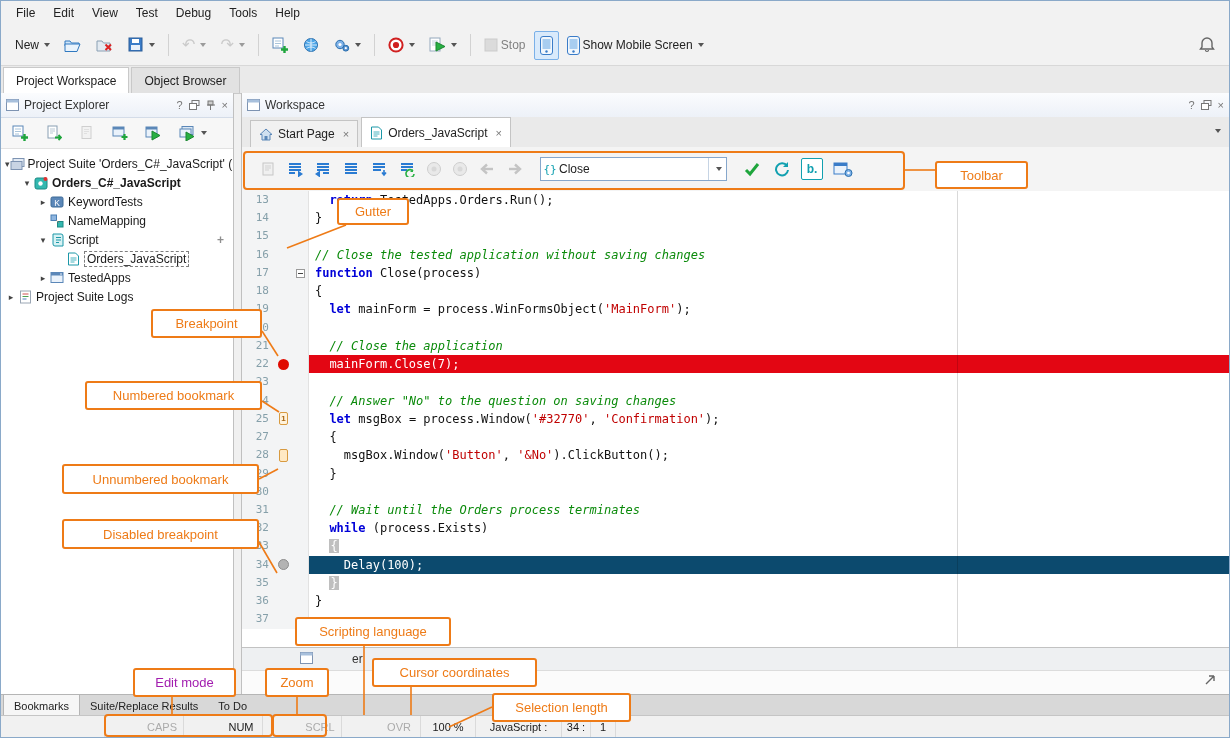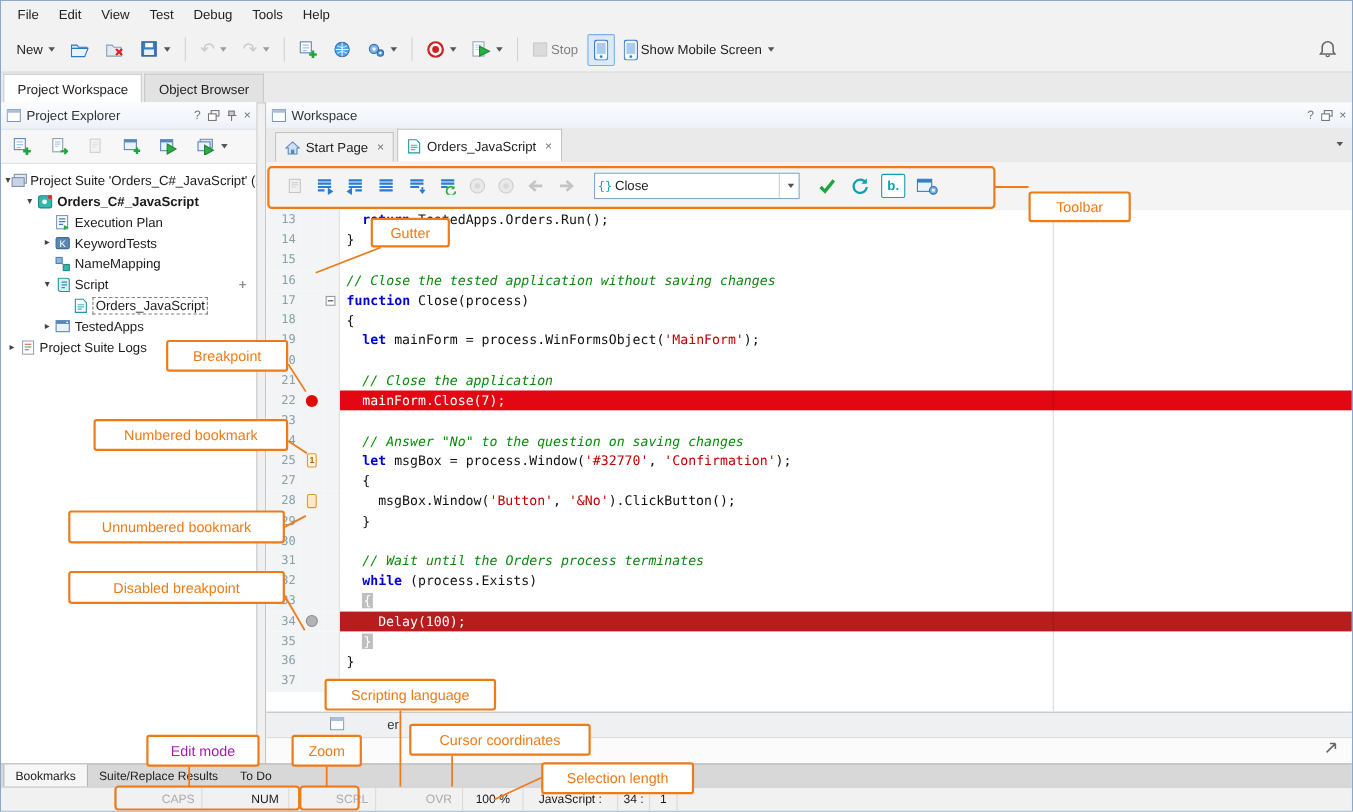--- a/index.html
+++ b/index.html
@@ -70,21 +70,21 @@
       font-family:"DejaVu Sans Mono",monospace;font-size:11px;flex:0 0 auto;}
   .mark{width:21px;background:#f3f4f5;position:relative;flex:0 0 auto;}
   .fold{width:14px;background:#f3f4f5;border-right:1px solid #e2e2e2;position:relative;flex:0 0 auto;}
   .codec{flex:1;font-family:"DejaVu Sans Mono",monospace;font-size:12px;white-space:pre;color:#111;}
   .codec .kw{color:#0000d8;font-weight:bold;}
   .codec .cm{color:#0a8a0a;font-style:italic;}
   .codec .st{color:#c00000;}
   .codec .chip{background:#bfbfbf;color:#fff;padding:0 1px;}
   .crow.red .codec{background:#e30613;}
   .crow.red .codec span{color:#fff;font-weight:normal;}
-  .crow.gray .codec{background:#b91c1c;}
+  .crow.gray .codec{background:#0c4a6e;}
   .crow.gray .codec span{color:#fff;}
   .bp{position:absolute;left:5px;top:50%;margin-top:-5.5px;width:11px;height:11px;border-radius:50%;background:#e00b00;}
   .bp.disabled{background:#b3b3b3;border:1px solid #8d8d8d;box-sizing:border-box;}
   .bm{position:absolute;left:6px;top:50%;margin-top:-6.5px;width:9px;height:13px;border:1px solid #d89a40;background:#fff3dd;
       border-radius:2px;font:bold 8px "Liberation Sans",sans-serif;color:#a86510;text-align:center;line-height:12px;box-sizing:border-box;}
   .bm.un{background:#ffe9c4;}
   .fm{position:absolute;left:2px;top:50%;margin-top:-4.5px;width:9px;height:9px;border:1px solid #9a9a9a;background:#fff;box-sizing:border-box;}
   .fm::after{content:"";position:absolute;left:1px;right:1px;top:3px;height:1px;background:#444;}
   #margin-line{position:absolute;left:715px;top:0;bottom:0;width:1px;background:rgba(0,0,0,0.15);}
   
@@ -361,31 +361,20 @@
         <div class="tree-row" style="padding-left: 20px;">
           <span class="tarrow">▾</span>
           <span class="ic">
             <svg width="14" height="14">
               <rect x="1" y="2" width="12" height="11" rx="2" fill="#33b8b0" stroke="#1d8a84"></rect>
               <circle cx="6.5" cy="7.5" r="2.2" fill="#fff"></circle>
               <circle cx="11.5" cy="3" r="2" fill="#e03030"></circle>
             </svg>
           </span>
           <span class="tlabel b">Orders_C#_JavaScript</span>
-        </div>
-        <div class="tree-row" style="padding-left: 36px;">
-          <span class="tarrow"></span>
-          <span class="ic">
-            <svg width="14" height="14">
-              <rect x="1.5" y="1" width="10" height="12" fill="#fff" stroke="#7d93b2"></rect>
-              <path d="M3.5 4h6M3.5 6.5h6M3.5 9h4" stroke="#3a7cc8"></path>
-              <path d="M8 9.5l4.5 2.2L8 14z" fill="#28b043"></path>
-            </svg>
-          </span>
-          <span class="tlabel">Execution Plan</span>
         </div>
         <div class="tree-row" style="padding-left: 36px;">
           <span class="tarrow">▸</span>
           <span class="ic">
             <svg width="14" height="14">
               <rect x="1" y="2" width="12" height="10" rx="1.5" fill="#5b87b8" stroke="#3d6a96"></rect>
               <text x="4.2" y="10.5" font-size="8.5" fill="#fff" font-family="Liberation Sans,sans-serif">K</text>
             </svg>
           </span>
           <span class="tlabel">KeywordTests</span>
@@ -815,21 +804,21 @@
       <line x1="258" y1="541" x2="276" y2="572" stroke="#ee7b17" stroke-width="1.6"></line>
       <line x1="363" y1="645" x2="363" y2="714" stroke="#ee7b17" stroke-width="1.6"></line>
       <line x1="410" y1="686" x2="410" y2="714" stroke="#ee7b17" stroke-width="1.6"></line>
       <line x1="171" y1="696" x2="171" y2="714" stroke="#ee7b17" stroke-width="1.6"></line>
       <rect x="104" y="714" width="167" height="21" fill="none" stroke="#ee7b17" stroke-width="2" rx="3"></rect>
       <line x1="296" y1="696" x2="296" y2="714" stroke="#ee7b17" stroke-width="1.6"></line>
       <rect x="272" y="714" width="53" height="21" fill="none" stroke="#ee7b17" stroke-width="2" rx="3"></rect>
       <line x1="491" y1="706" x2="448" y2="726" stroke="#ee7b17" stroke-width="1.6"></line>
     </svg>
   <div id="callout-layer">
-      <div class="callout" style="left: 934px; top: 173px; width: 93px; height: 28px; border-color: rgb(238, 123, 23); color: rgb(238, 123, 23);">Toolbar</div>
+      <div class="callout" style="left: 934px; top: 160px; width: 93px; height: 28px; border-color: rgb(238, 123, 23); color: rgb(238, 123, 23);">Toolbar</div>
       <div class="callout" style="left: 336px; top: 197px; width: 72px; height: 27px; border-color: rgb(238, 123, 23); color: rgb(238, 123, 23);">Gutter</div>
       <div class="callout" style="left: 150px; top: 308px; width: 111px; height: 29px; border-color: rgb(238, 123, 23); color: rgb(238, 123, 23);">Breakpoint</div>
       <div class="callout" style="left: 84px; top: 380px; width: 177px; height: 29px; border-color: rgb(238, 123, 23); color: rgb(238, 123, 23);">Numbered bookmark</div>
       <div class="callout" style="left: 61px; top: 463px; width: 197px; height: 30px; border-color: rgb(238, 123, 23); color: rgb(238, 123, 23);">Unnumbered bookmark</div>
       <div class="callout" style="left: 61px; top: 518px; width: 197px; height: 30px; border-color: rgb(238, 123, 23); color: rgb(238, 123, 23);">Disabled breakpoint</div>
       <div class="callout" style="left: 294px; top: 616px; width: 156px; height: 29px; border-color: rgb(238, 123, 23); color: rgb(238, 123, 23);">Scripting language</div>
       <div class="callout" style="left: 371px; top: 657px; width: 165px; height: 29px; border-color: rgb(238, 123, 23); color: rgb(238, 123, 23);">Cursor coordinates</div>
       <div class="callout" style="left: 132px; top: 667px; width: 103px; height: 29px; border-color: rgb(238, 123, 23); color: #a21caf;">Edit mode</div>
       <div class="callout" style="left: 264px; top: 667px; width: 64px; height: 29px; border-color: rgb(238, 123, 23); color: rgb(238, 123, 23);">Zoom</div>
       <div class="callout" style="left: 491px; top: 692px; width: 139px; height: 29px; border-color: rgb(238, 123, 23); color: rgb(238, 123, 23);">Selection length</div>

